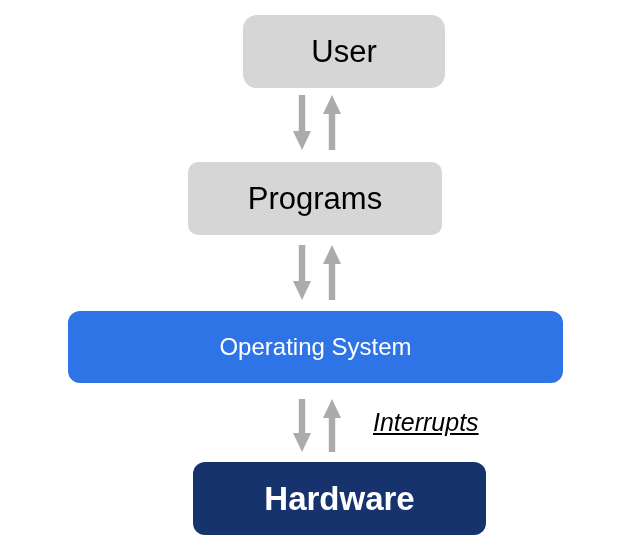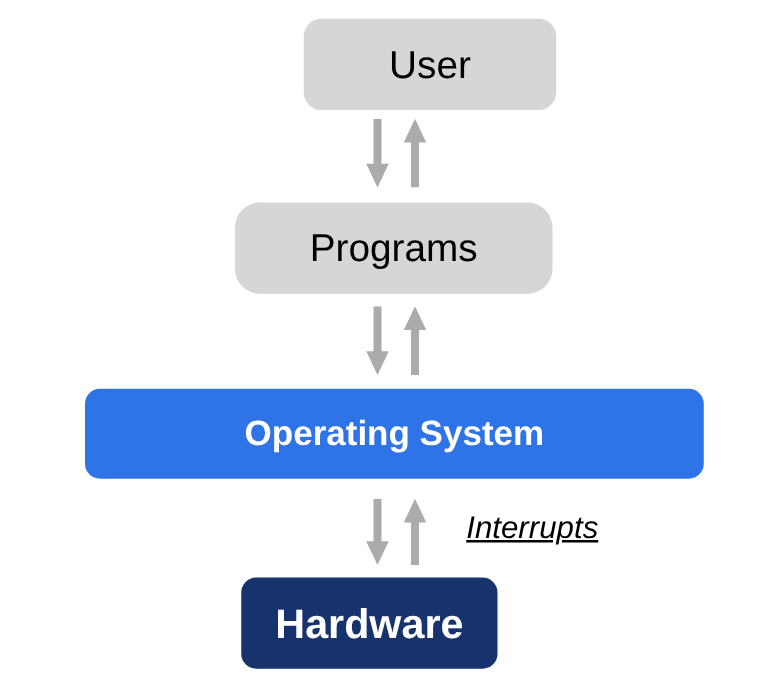--- a/index.html
+++ b/index.html
@@ -27,30 +27,30 @@
     line-height: 1;
   }
   .node-user {
     left: 203px; top: 15px; width: 202px; height: 73px;
     border-radius: 14px;
     margin-left: 40px;
   }
   .node-user .label { font-size: 31px; color: #000000; }
   .node-programs {
     left: 188px; top: 162px; width: 254px; height: 73px;
-    border-radius: 20px;
+    border-radius: 10px;
   }
   .node-programs .label { font-size: 31px; color: #000000; }
   .node-os {
     left: 68px; top: 311px; width: 495px; height: 72px;
     border-radius: 12px;
   }
-  .node-os .label { font-size: 28px; font-weight: bold; color: #ffffff; }
+  .node-os .label { font-size: 24px; font-weight: normal; color: #ffffff; }
   .node-hardware {
-    left: 193px; top: 462px; width: 205px; height: 73px;
+    left: 193px; top: 462px; width: 293px; height: 73px;
     border-radius: 12px;
   }
   .node-hardware .label { font-size: 33px; font-weight: bold; color: #ffffff; }
 
   .arrow-pair {
     position: absolute;
     display: flex;
     gap: 10px;
     left: 292px;
   }

